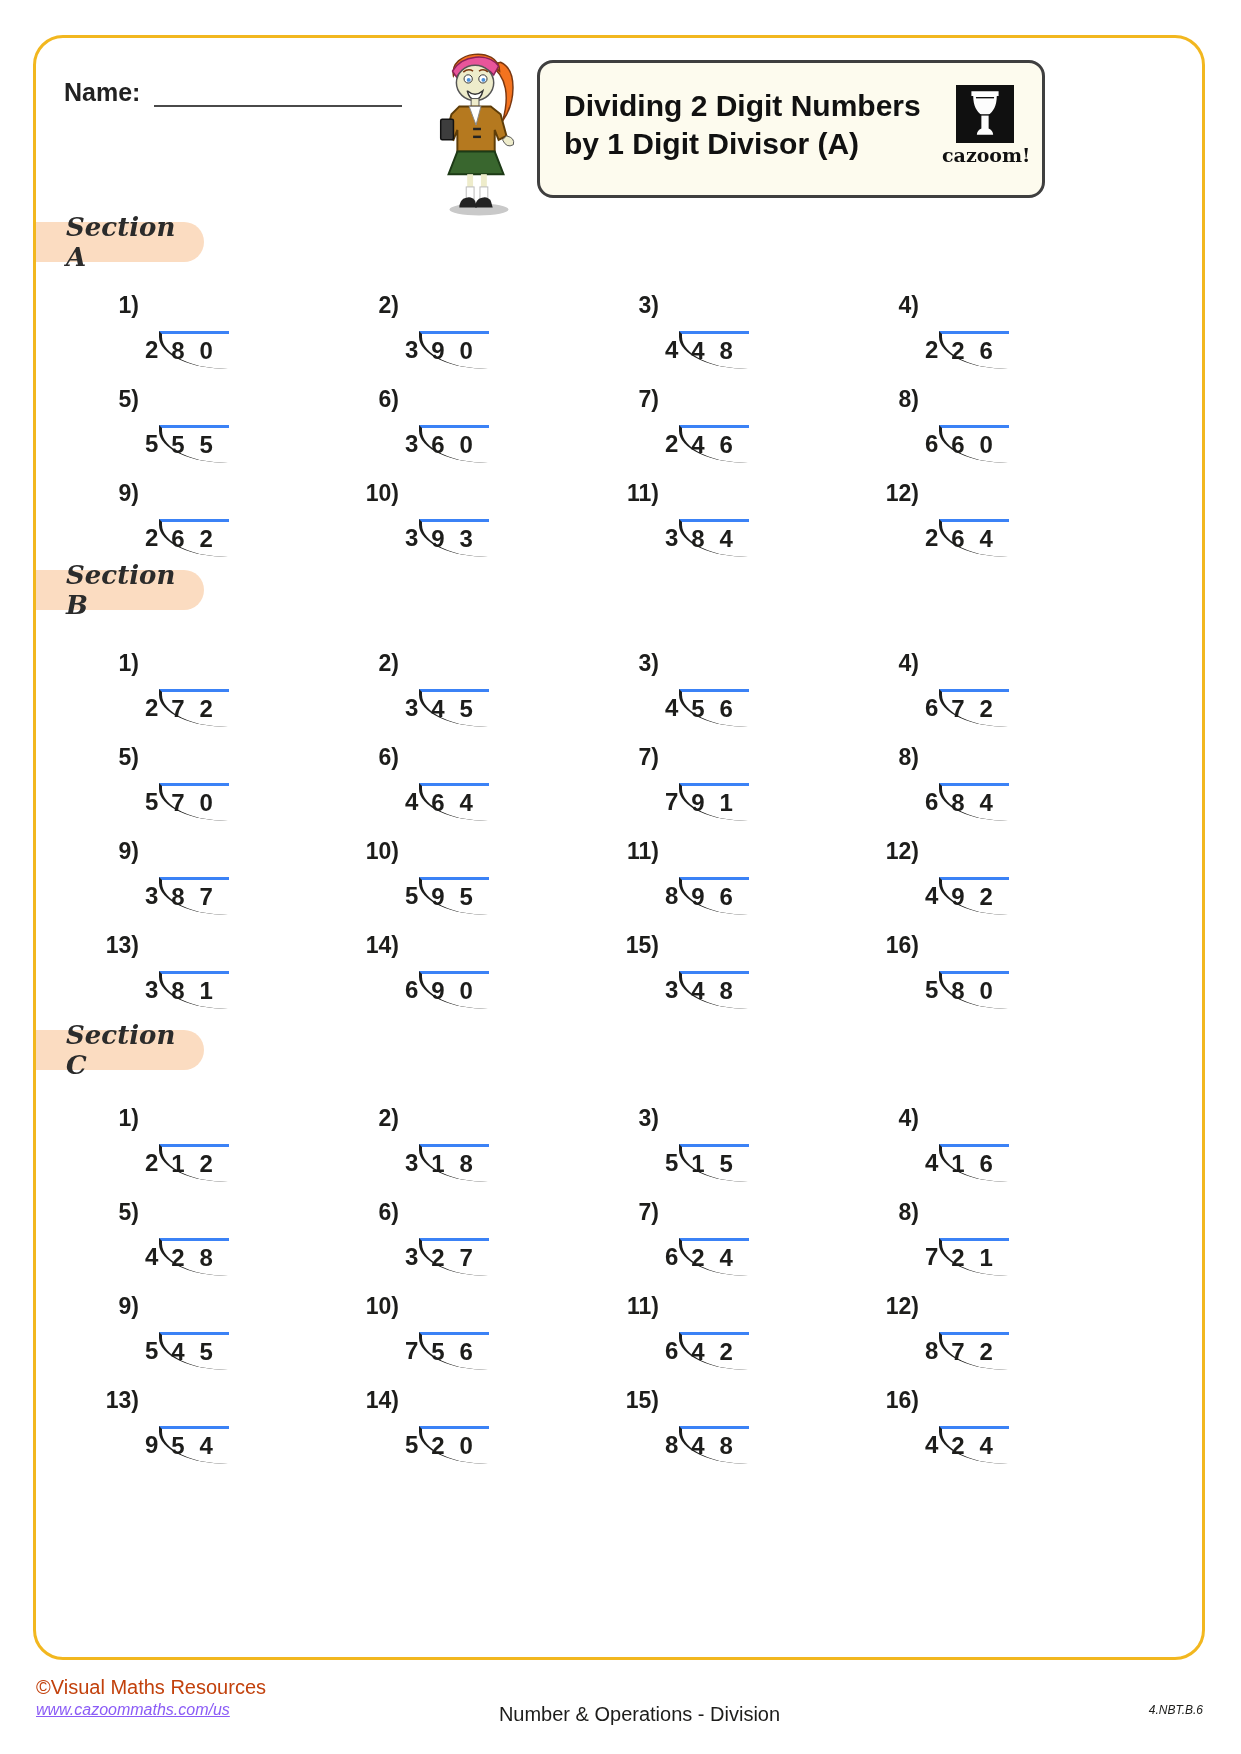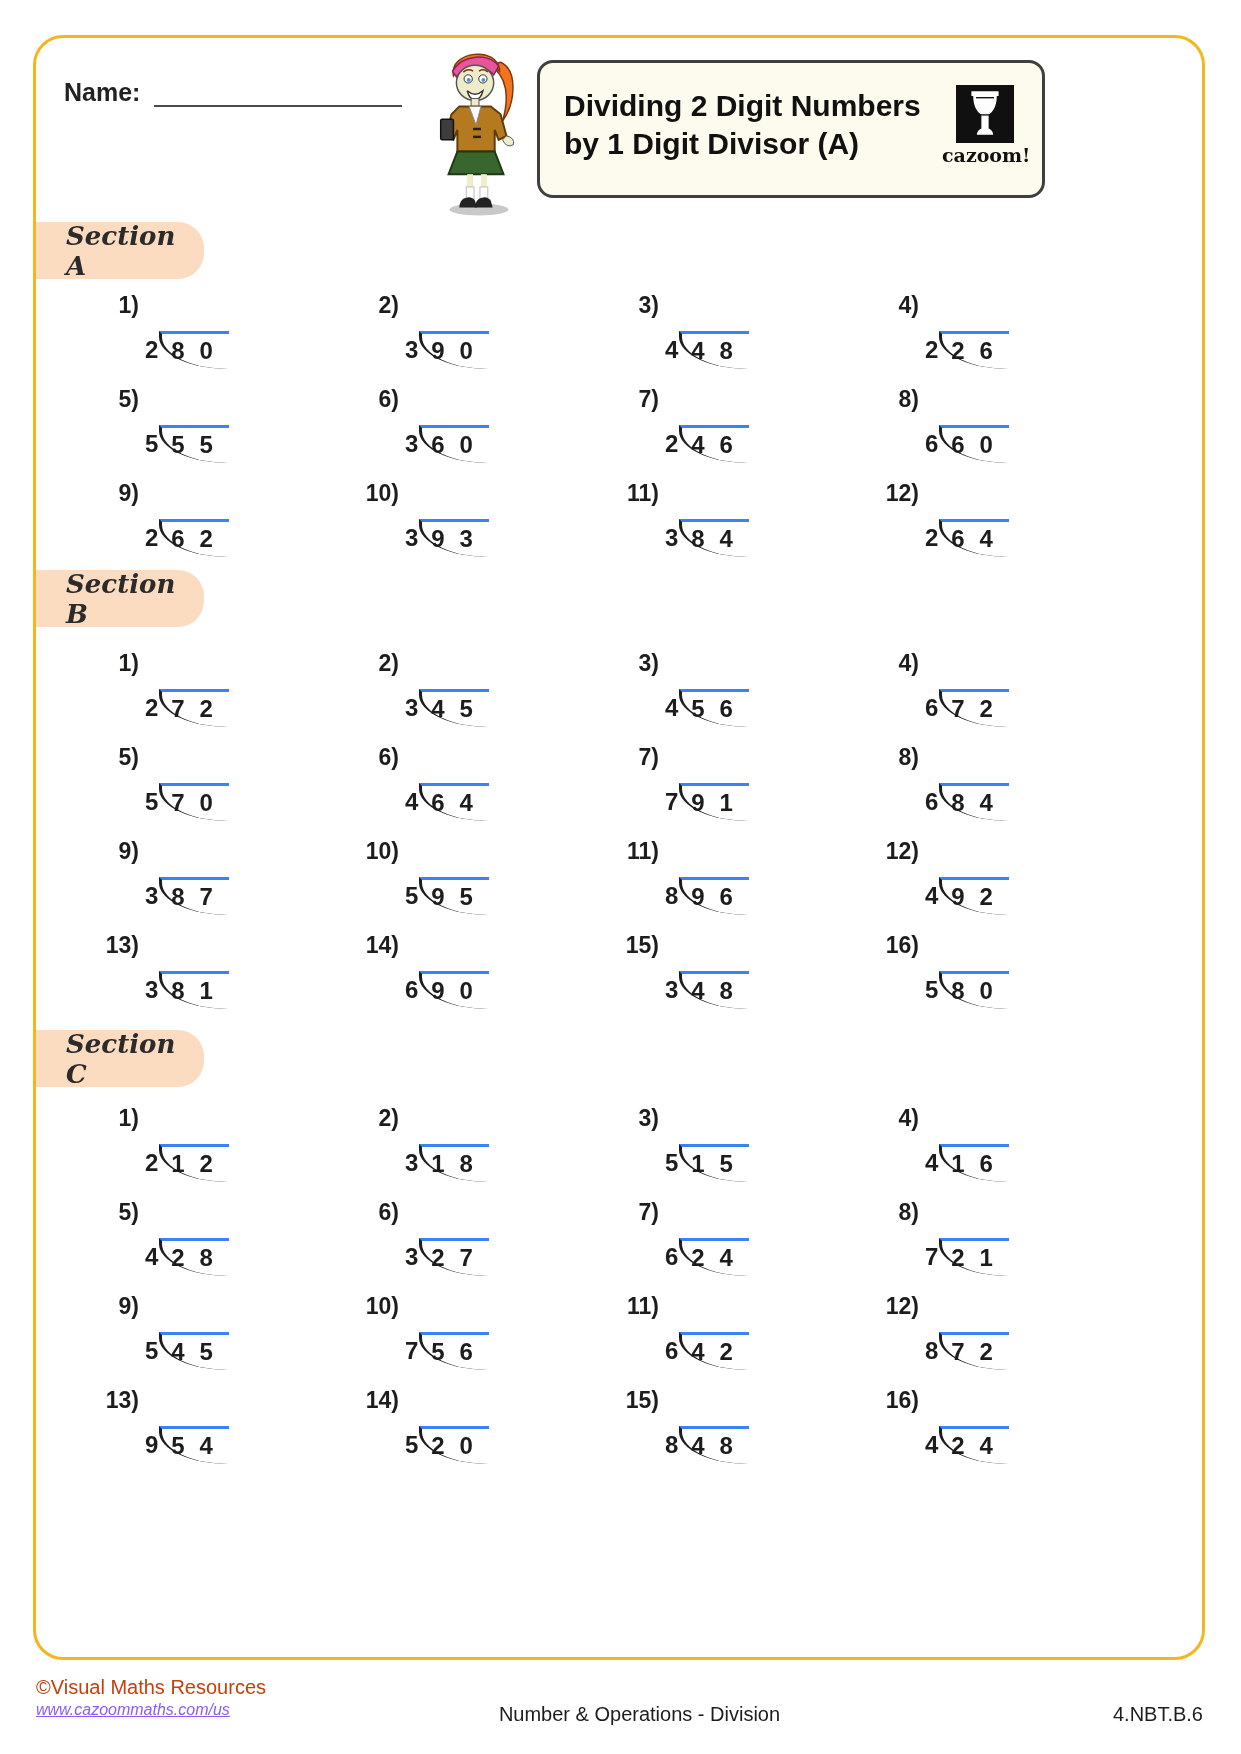--- a/index.html
+++ b/index.html
@@ -20,21 +20,21 @@
 
   .title-box { position:absolute; left:537px; top:60px; width:508px; height:138px;
                background:#fdfbee; border:3px solid #3f3f3f; border-radius:16px;
                padding:24px 8px 0 24px; }
   .title-line { font-size:30px; font-weight:bold; line-height:1.25; color:#111; }
   .logo { position:absolute; right:14px; top:22px; width:86px; text-align:center; }
   .logo-drum { display:block; margin:0 auto; }
   .logo-text { font-family:"DejaVu Serif", serif; font-weight:bold; font-size:19px; color:#111; margin-top:1px; }
 
   
-  .section-pill { position:absolute; left:36px; width:168px; height:57px; background:#fbdcc1;
+  .section-pill { position:absolute; left:36px; width:168px; height:40px; background:#fbdcc1;
                   border-radius:0 26px 26px 0; display:flex; align-items:center; padding-left:30px; }
   .section-pill .section-label { font-family:"DejaVu Serif", serif; font-style:italic;
                   font-weight:bold; font-size:26px; color:#2b2b2b; }
   .pill-a { top:222px; } .pill-b { top:570px; } .pill-c { top:1030px; }
 
   
   .grid { position:absolute; left:95px; width:1040px; display:grid;
           grid-template-columns:repeat(4, 1fr); }
   .grid-a { top:292px; } .grid-b { top:650px; } .grid-c { top:1105px; }
   .problem { height:94px; }
@@ -45,21 +45,21 @@
   .p-dividend { display:inline-block; margin-left:1px;
                 border-top:3px solid #3b82f6; border-left:3px solid #1d1d1b;
                 border-bottom-left-radius:100% 85%;
                 padding:3px 12px 4px 9px; letter-spacing:4px;text-align:right; }
 
   
   .footer-copy { position:absolute; left:36px; top:1676px; font-size:20px; color:#c2410c; }
   .footer-link { position:absolute; left:36px; top:1701px; font-size:16px; color:#8b5cf6;
                  text-decoration:underline; cursor:pointer;font-style:italic; }
   .footer-center { position:absolute; left:0; top:1703px; width:100%; text-align:center; font-size:20px;margin-left:19px; }
-  .footer-right { position:absolute; right:38px; top:1703px; font-size:20px; }
+  .footer-right { position:absolute; right:38px; top:1703px; font-size:12px;font-style:italic; }
 </style>
 </head>
 <body>
 
 <div class="page">
 
   <div class="frame"></div>
 
   <div class="field-row name">
     <span class="field-label">Name:</span>

